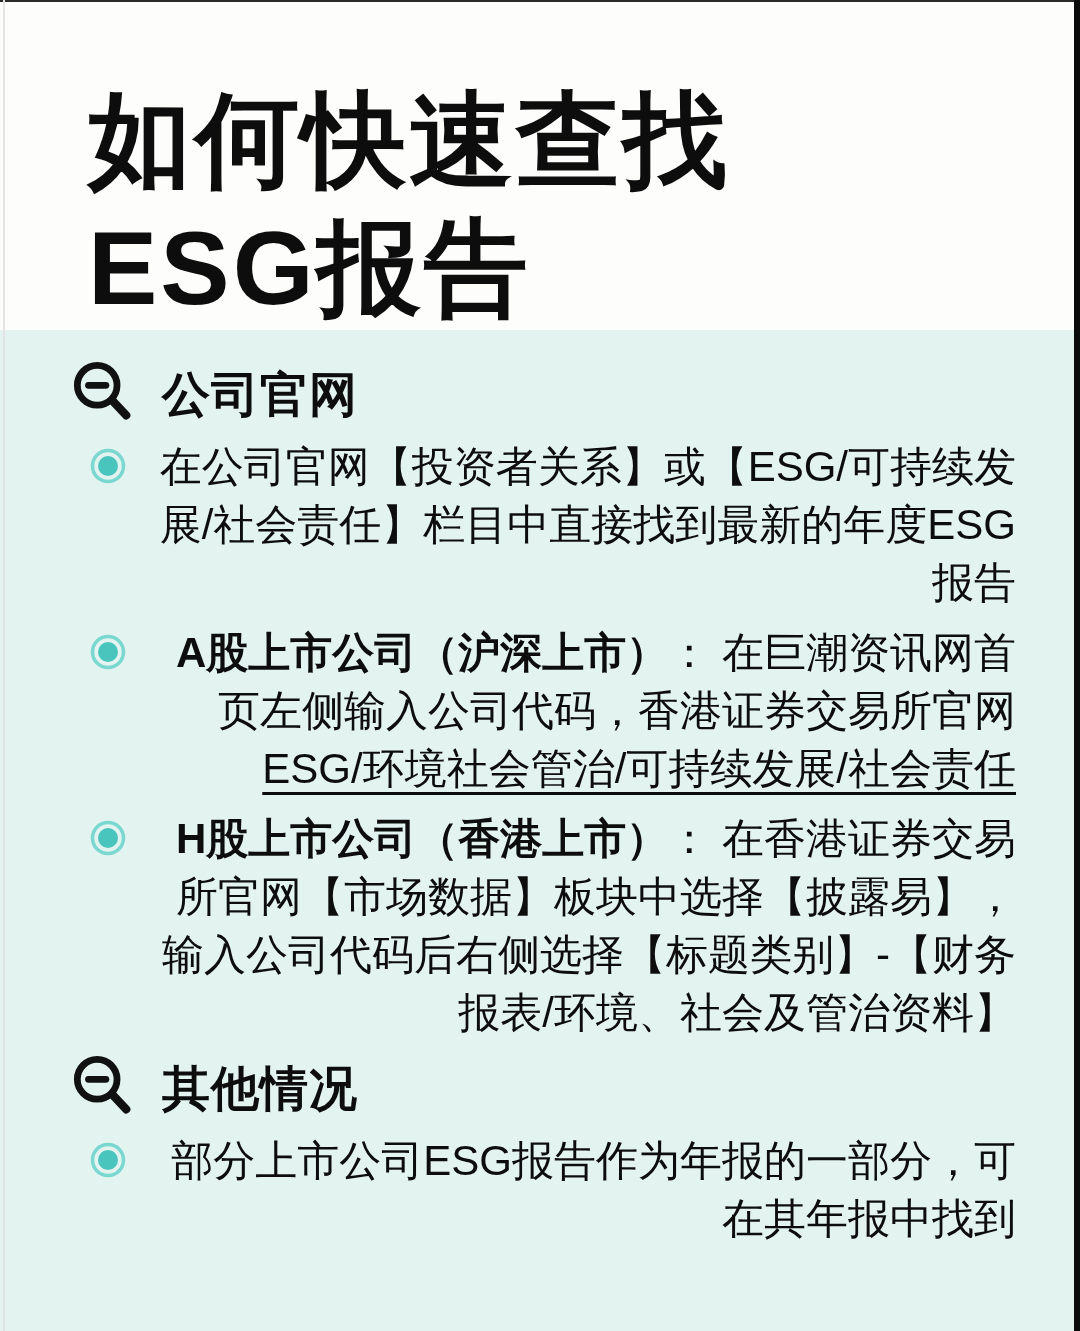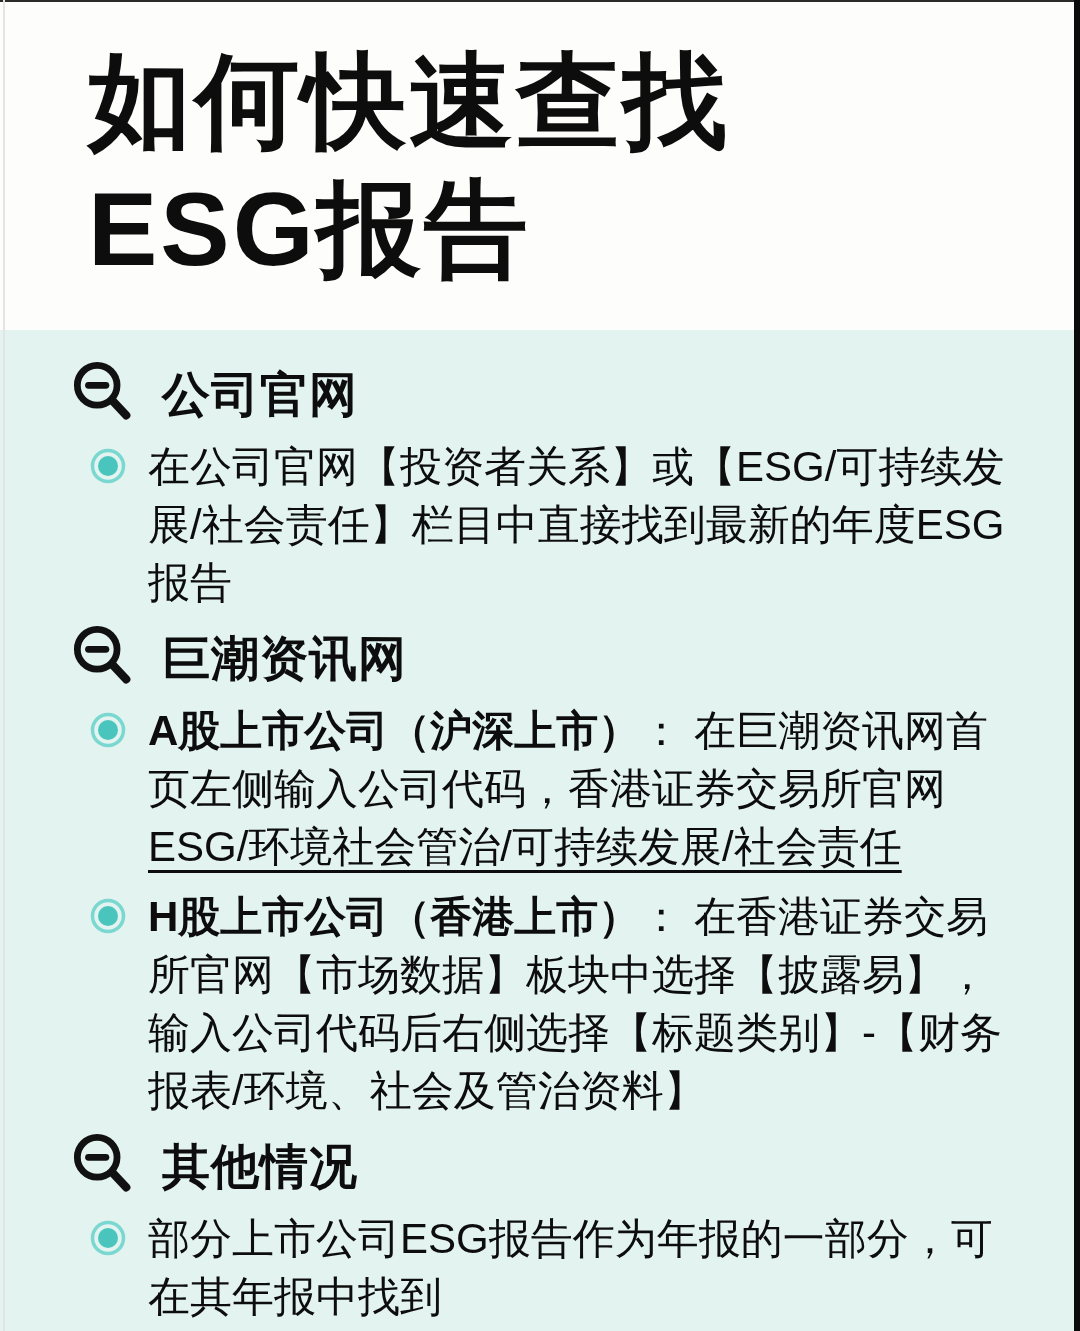--- a/index.html
+++ b/index.html
@@ -12,21 +12,21 @@
     font-family: "Liberation Sans", sans-serif;
   }
   
   .edge-top   { position: absolute; top: 0; left: 0; width: 100%; height: 2px; background: #2b2b2b; z-index: 9; }
   .edge-right { position: absolute; top: 0; right: 0; width: 6px; height: 100%; background: #0b0b0b; z-index: 9; }
   .edge-left  { position: absolute; top: 0; left: 3px; width: 2px; height: 100%; background: #e4e4e4; z-index: 9; }
 
   .header {
     height: 330px;
     background: var(--header-bg, #fdfdfb);
-    padding: 37px 0 0 88px;
+    padding: 76px 0 0 88px;
     box-sizing: border-box;
   }
   .title {
     font-size: 104px;
     line-height: 128px;
     font-weight: 900;
     letter-spacing: 3px;
     color: var(--text, #0a0a0a);
   }
 
@@ -44,21 +44,21 @@
   }
   .mag { width: 62px; height: 70px; flex: 0 0 auto; display: block; }
   .mag .stroke { stroke: var(--icon-stroke, #111111); }
   .sec-title {
     margin: 0;
     font-size: 48px;
     font-weight: 700;
     letter-spacing: 1px;
   }
 
-  .bullet-row { display: flex; align-items: flex-start; gap: 22px; padding-left: 18px; }
+  .bullet-row { display: flex; align-items: flex-start; gap: 22px; padding-left: 18px; text-align: right; }
   .dot { width: 36px; height: 36px; flex: 0 0 auto; margin-top: 10px; display: block; }
   .dot .ring { stroke: var(--bullet-ring, #7ad8d0); }
   .dot .core { fill: var(--bullet-dot, #49c5bd); }
 
   .bullet-text {
     margin: 0;
     font-size: 42px;
     line-height: 58px;
   }
   .run.bold { font-weight: 700; }
@@ -97,28 +97,20 @@
     <div class="bullet-row">
       <svg class="dot" viewBox="0 0 36 36">
         <circle class="ring" cx="18" cy="18" r="15.5" fill="none" stroke-width="3.5"></circle>
         <circle class="core" cx="18" cy="18" r="10"></circle>
       </svg>
       <p class="bullet-text"><span class="run regular">在公司官网【投资者关系】或【ESG/可持续发展/社会责任】栏目中直接找到最新的年度ESG报告</span></p>
     </div>
   </section>
 
   <section class="sec">
-    <div class="sec-head">
-      <svg class="mag" viewBox="0 0 64 72">
-        <circle class="stroke" cx="26" cy="26" r="20.5" fill="none" stroke-width="7"></circle>
-        <line class="stroke" x1="17" y1="26" x2="35" y2="26" stroke-width="7" stroke-linecap="round"></line>
-        <line class="stroke" x1="41.5" y1="41.5" x2="56" y2="57" stroke-width="8.5" stroke-linecap="round"></line>
-      </svg>
-      <h2 class="sec-title">巨潮资讯网</h2>
-    </div>
     <div class="bullet-row">
       <svg class="dot" viewBox="0 0 36 36">
         <circle class="ring" cx="18" cy="18" r="15.5" fill="none" stroke-width="3.5"></circle>
         <circle class="core" cx="18" cy="18" r="10"></circle>
       </svg>
       <p class="bullet-text"><span class="run bold">A股上市公司（沪深上市）</span><span class="run regular">： 在巨潮资讯网首页左侧输入公司代码，香港证券交易所官网</span><span class="run underline">ESG/环境社会管治/可持续发展/社会责任</span></p>
     </div>
   </section>
 
   <section class="sec">

